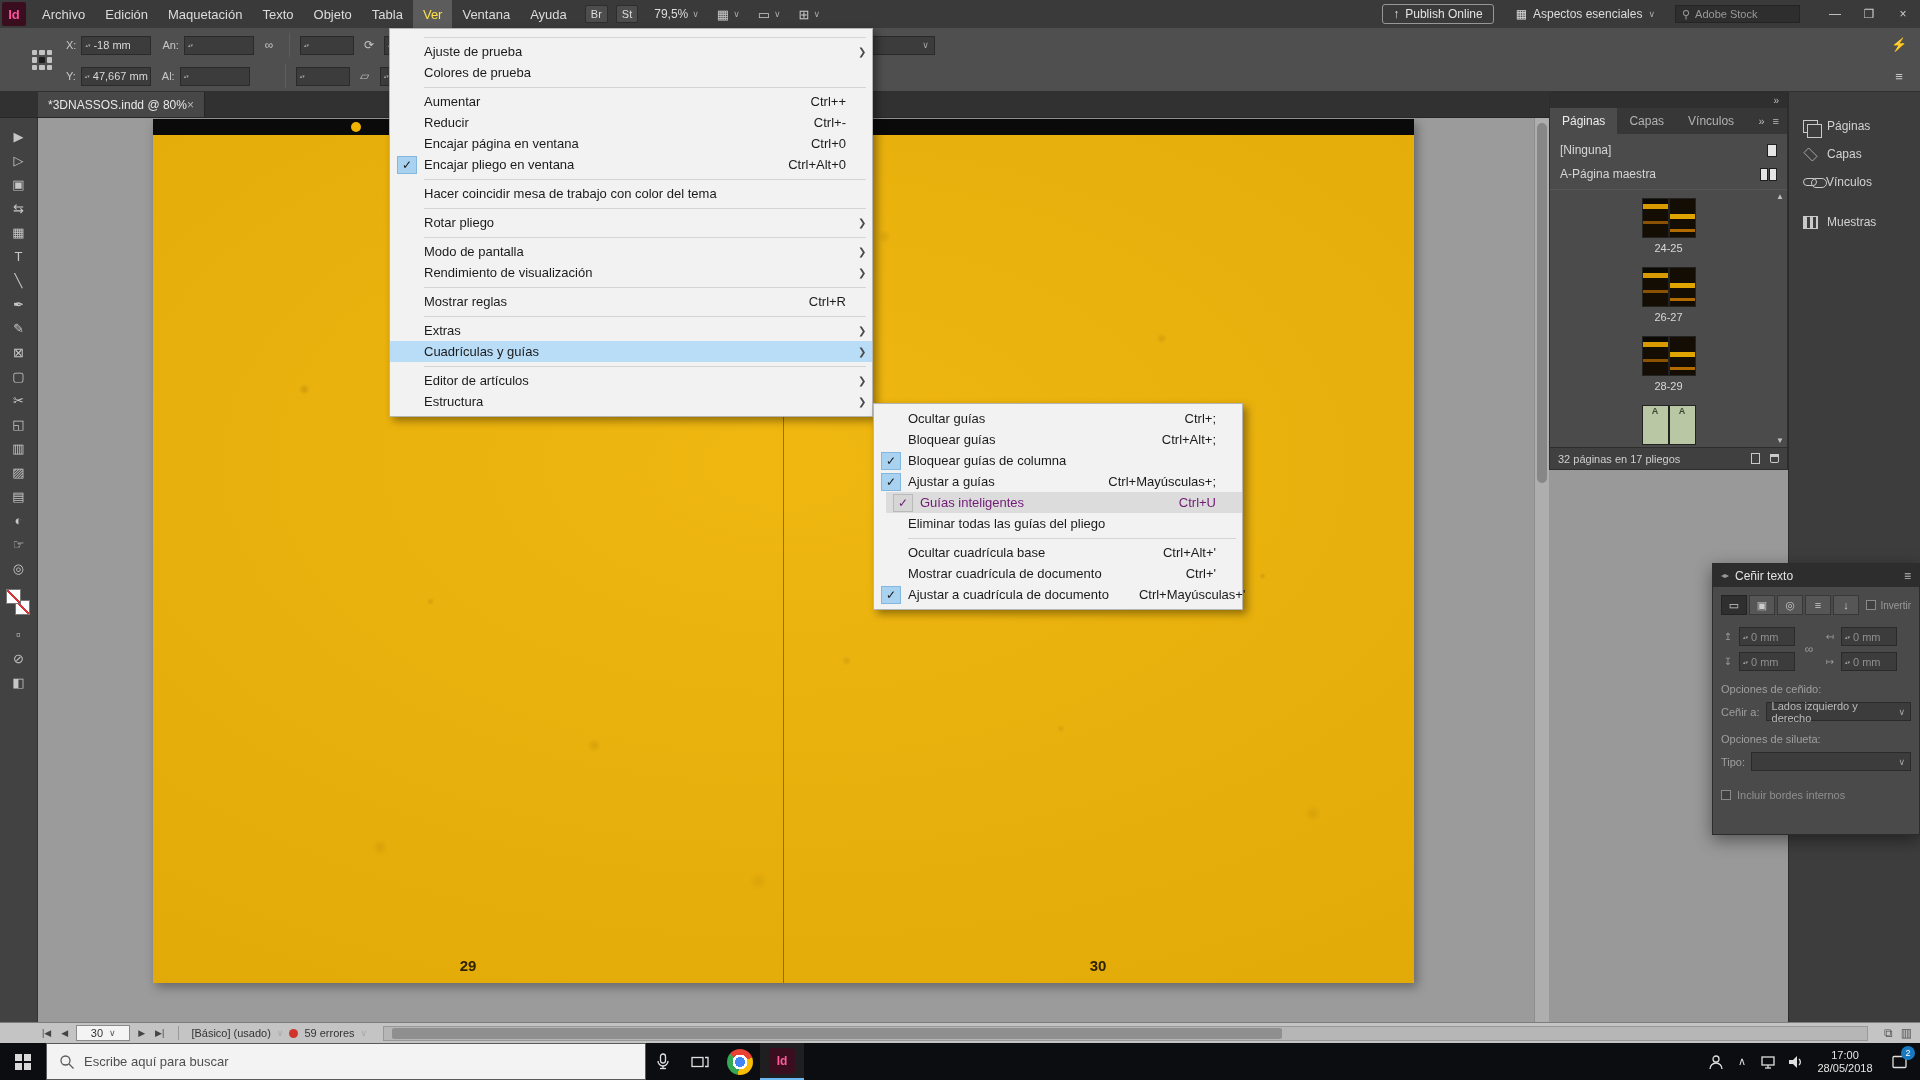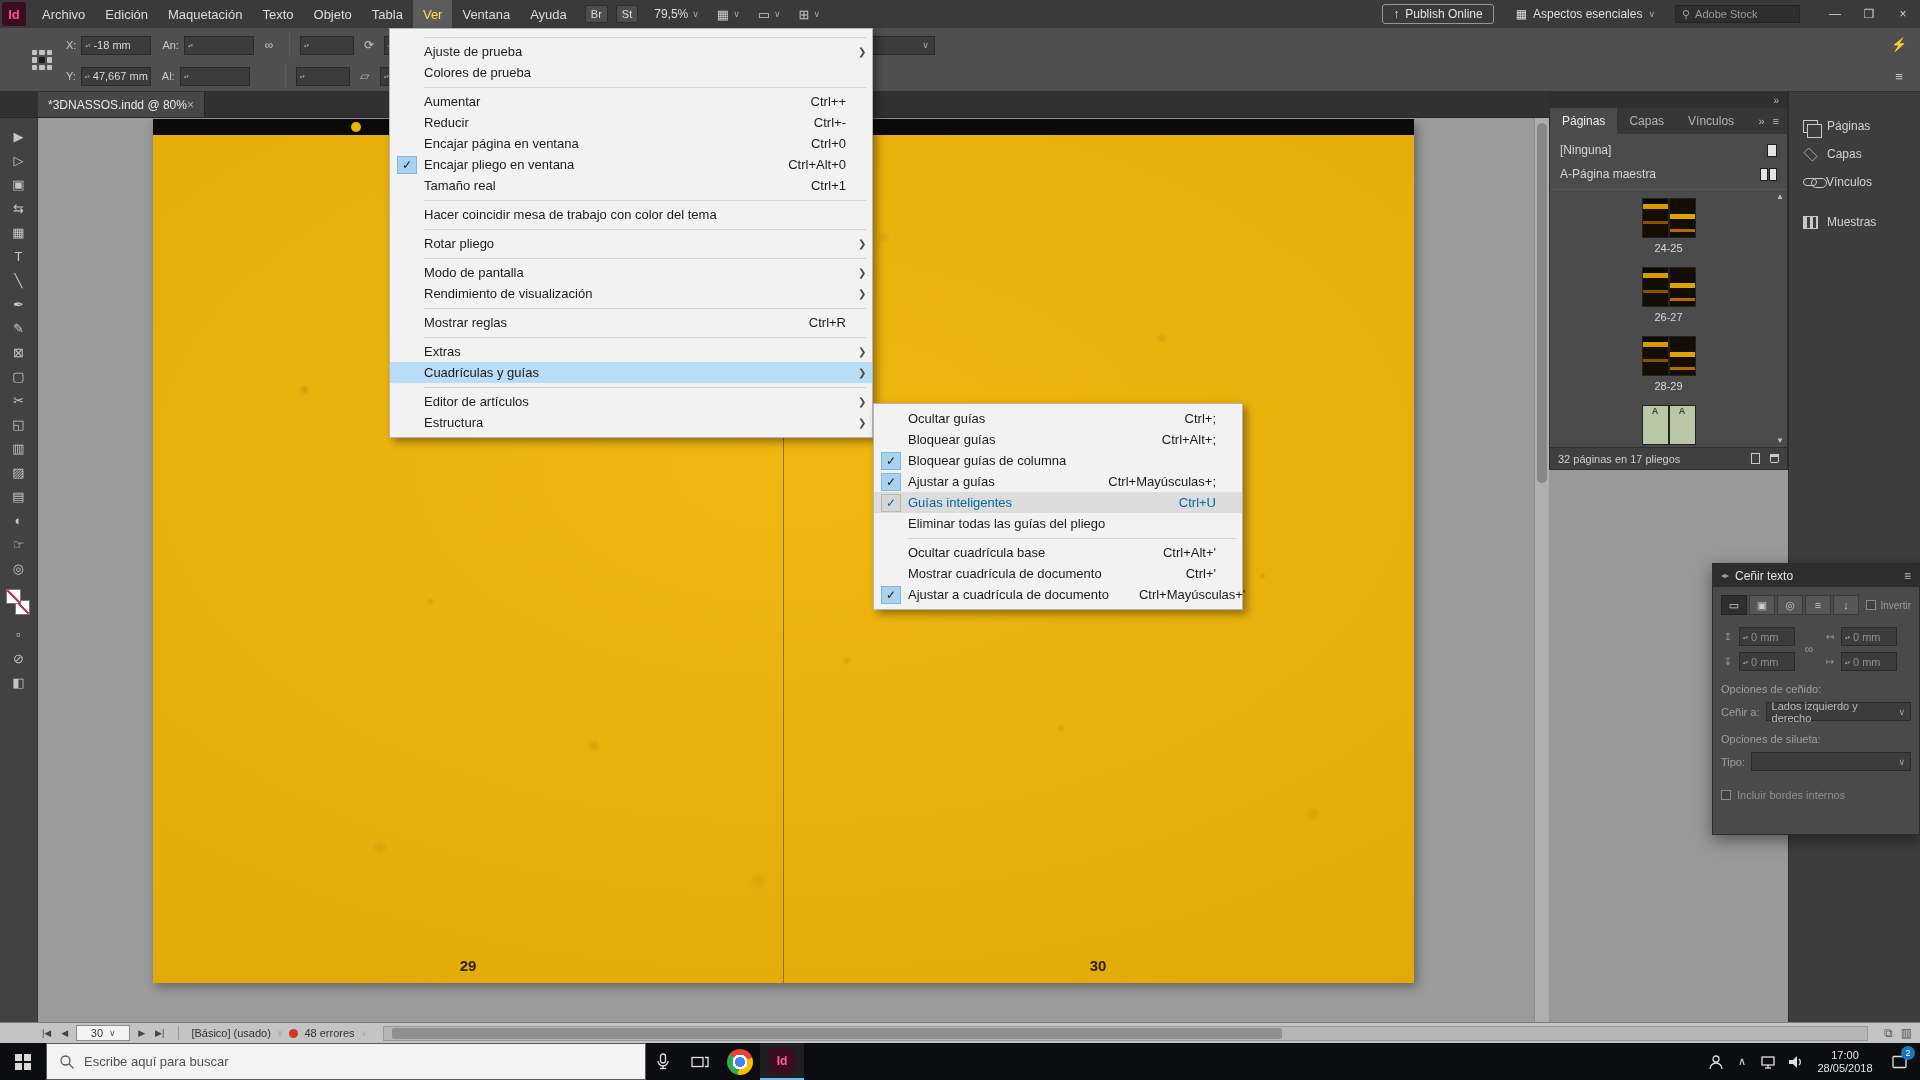--- a/index.html
+++ b/index.html
@@ -100,21 +100,21 @@
         padding:4px 0;z-index:100;}
   .mi{height:21px;display:flex;align-items:center;padding:0 2px;font-size:13px;color:#1b1b1b;cursor:default;}
   .mi .chk{width:20px;height:18px;margin:0 7px 0 5px;display:flex;align-items:center;justify-content:center;flex:none;}
   .mi.checked .chk{background:#a9d2f0;border:1px solid #84b7de;}
   .mi.checked .chk::before{content:"✓";font-size:12px;color:inherit;}
   .mi .lbl{white-space:nowrap;}
   .mi .sc{margin-left:auto;padding-left:30px;padding-right:12px;white-space:nowrap;}
   .mi .arr{width:12px;font-size:10px;color:#4a4a4a;flex:none;}
   .mi.submenu .arr::before{content:"❯";}
   .mi.highlighted{background:#b9dcf7;}
-  .mi.disabled{color:#0369a1;}
+  .mi.disabled{color:#701a75;margin-left:12px;}
   .mi.disabled.highlighted{background:#dcdcdc;}
   .mi.checked.disabled .chk{background:#d6d6d6;border-color:#b9b9b9;}
   .mi.sep{height:8px;background:linear-gradient(#d4d4d4,#d4d4d4) no-repeat 34px center / calc(100% - 40px) 1px;}
   #ver-menu{left:389px;top:28px;width:484px;}
   #grids-submenu{left:873px;top:403px;width:370px;z-index:101;}
 
   
   #pagespanel{position:absolute;left:1549px;top:92px;width:239px;height:378px;background:#4b4b4b;
               border:1px solid #2d2d2d;display:flex;flex-direction:column;}
   .dock-strip{height:15px;background:#2f2f2f;display:flex;align-items:center;justify-content:flex-end;
@@ -731,26 +731,20 @@
           <span class="arr"></span>
         </div>
 
         <div class="mi checked">
           <span class="chk"></span>
           <span class="lbl">Encajar pliego en ventana</span>
           <span class="sc">Ctrl+Alt+0</span>
           <span class="arr"></span>
         </div>
 
-        <div class="mi">
-          <span class="chk"></span>
-          <span class="lbl">Tamaño real</span>
-          <span class="sc">Ctrl+1</span>
-          <span class="arr"></span>
-        </div>
 
 
         <div class="mi sep">
           <span class="chk"></span>
           <span class="lbl"></span>
           <span class="sc"></span>
           <span class="arr"></span>
         </div>
 
         <div class="mi">
@@ -934,21 +928,21 @@
     <span class="sb-field">
       <span>30</span>
       <span class="chev">∨</span>
     </span>
     <span class="sb-btn">▶</span>
     <span class="sb-btn">▶|</span>
     <span class="sb-sep"></span>
     <span>[Básico] (usado)</span>
     <span class="chev">∨</span>
     <span class="err-dot"></span>
-    <span>48 errores</span>
+    <span>59 errores</span>
     <span class="chev">∨</span>
     <div id="h-scroll">
       <div class="thumb"></div>
     </div>
     <span class="sb-right">
       <span>⧉</span>
       <span>▥</span>
     </span>
   </div>
 

